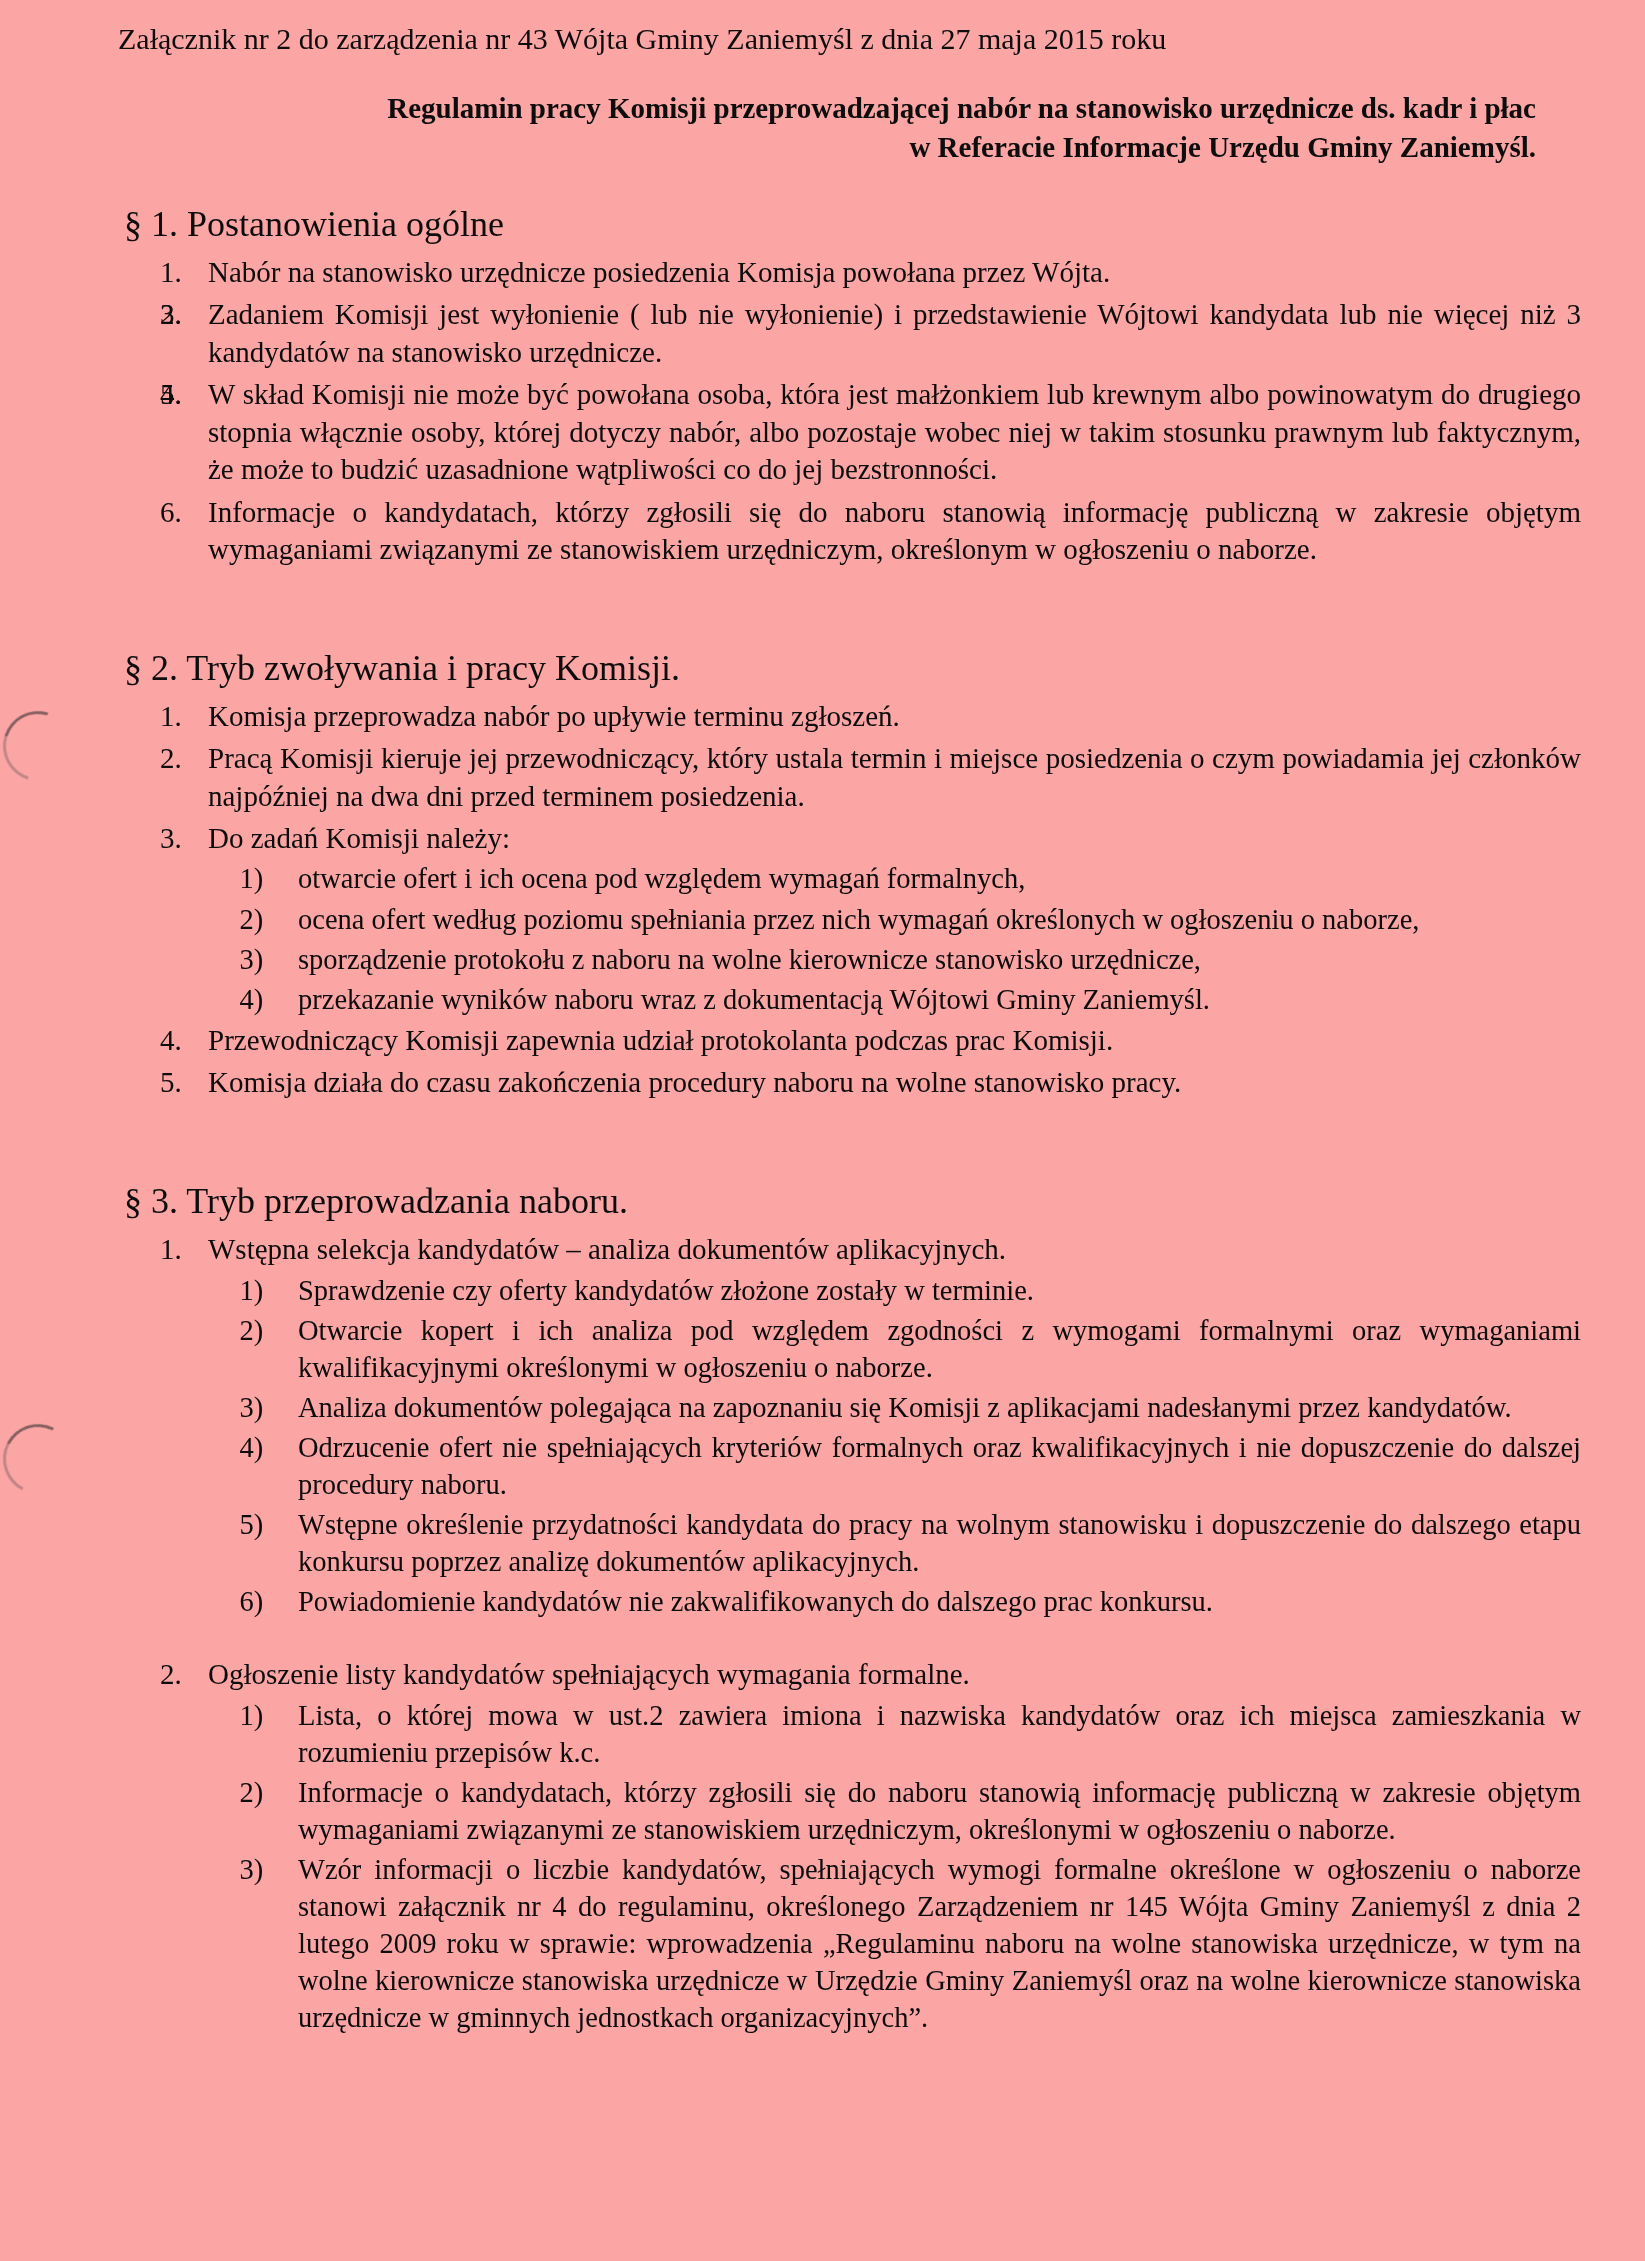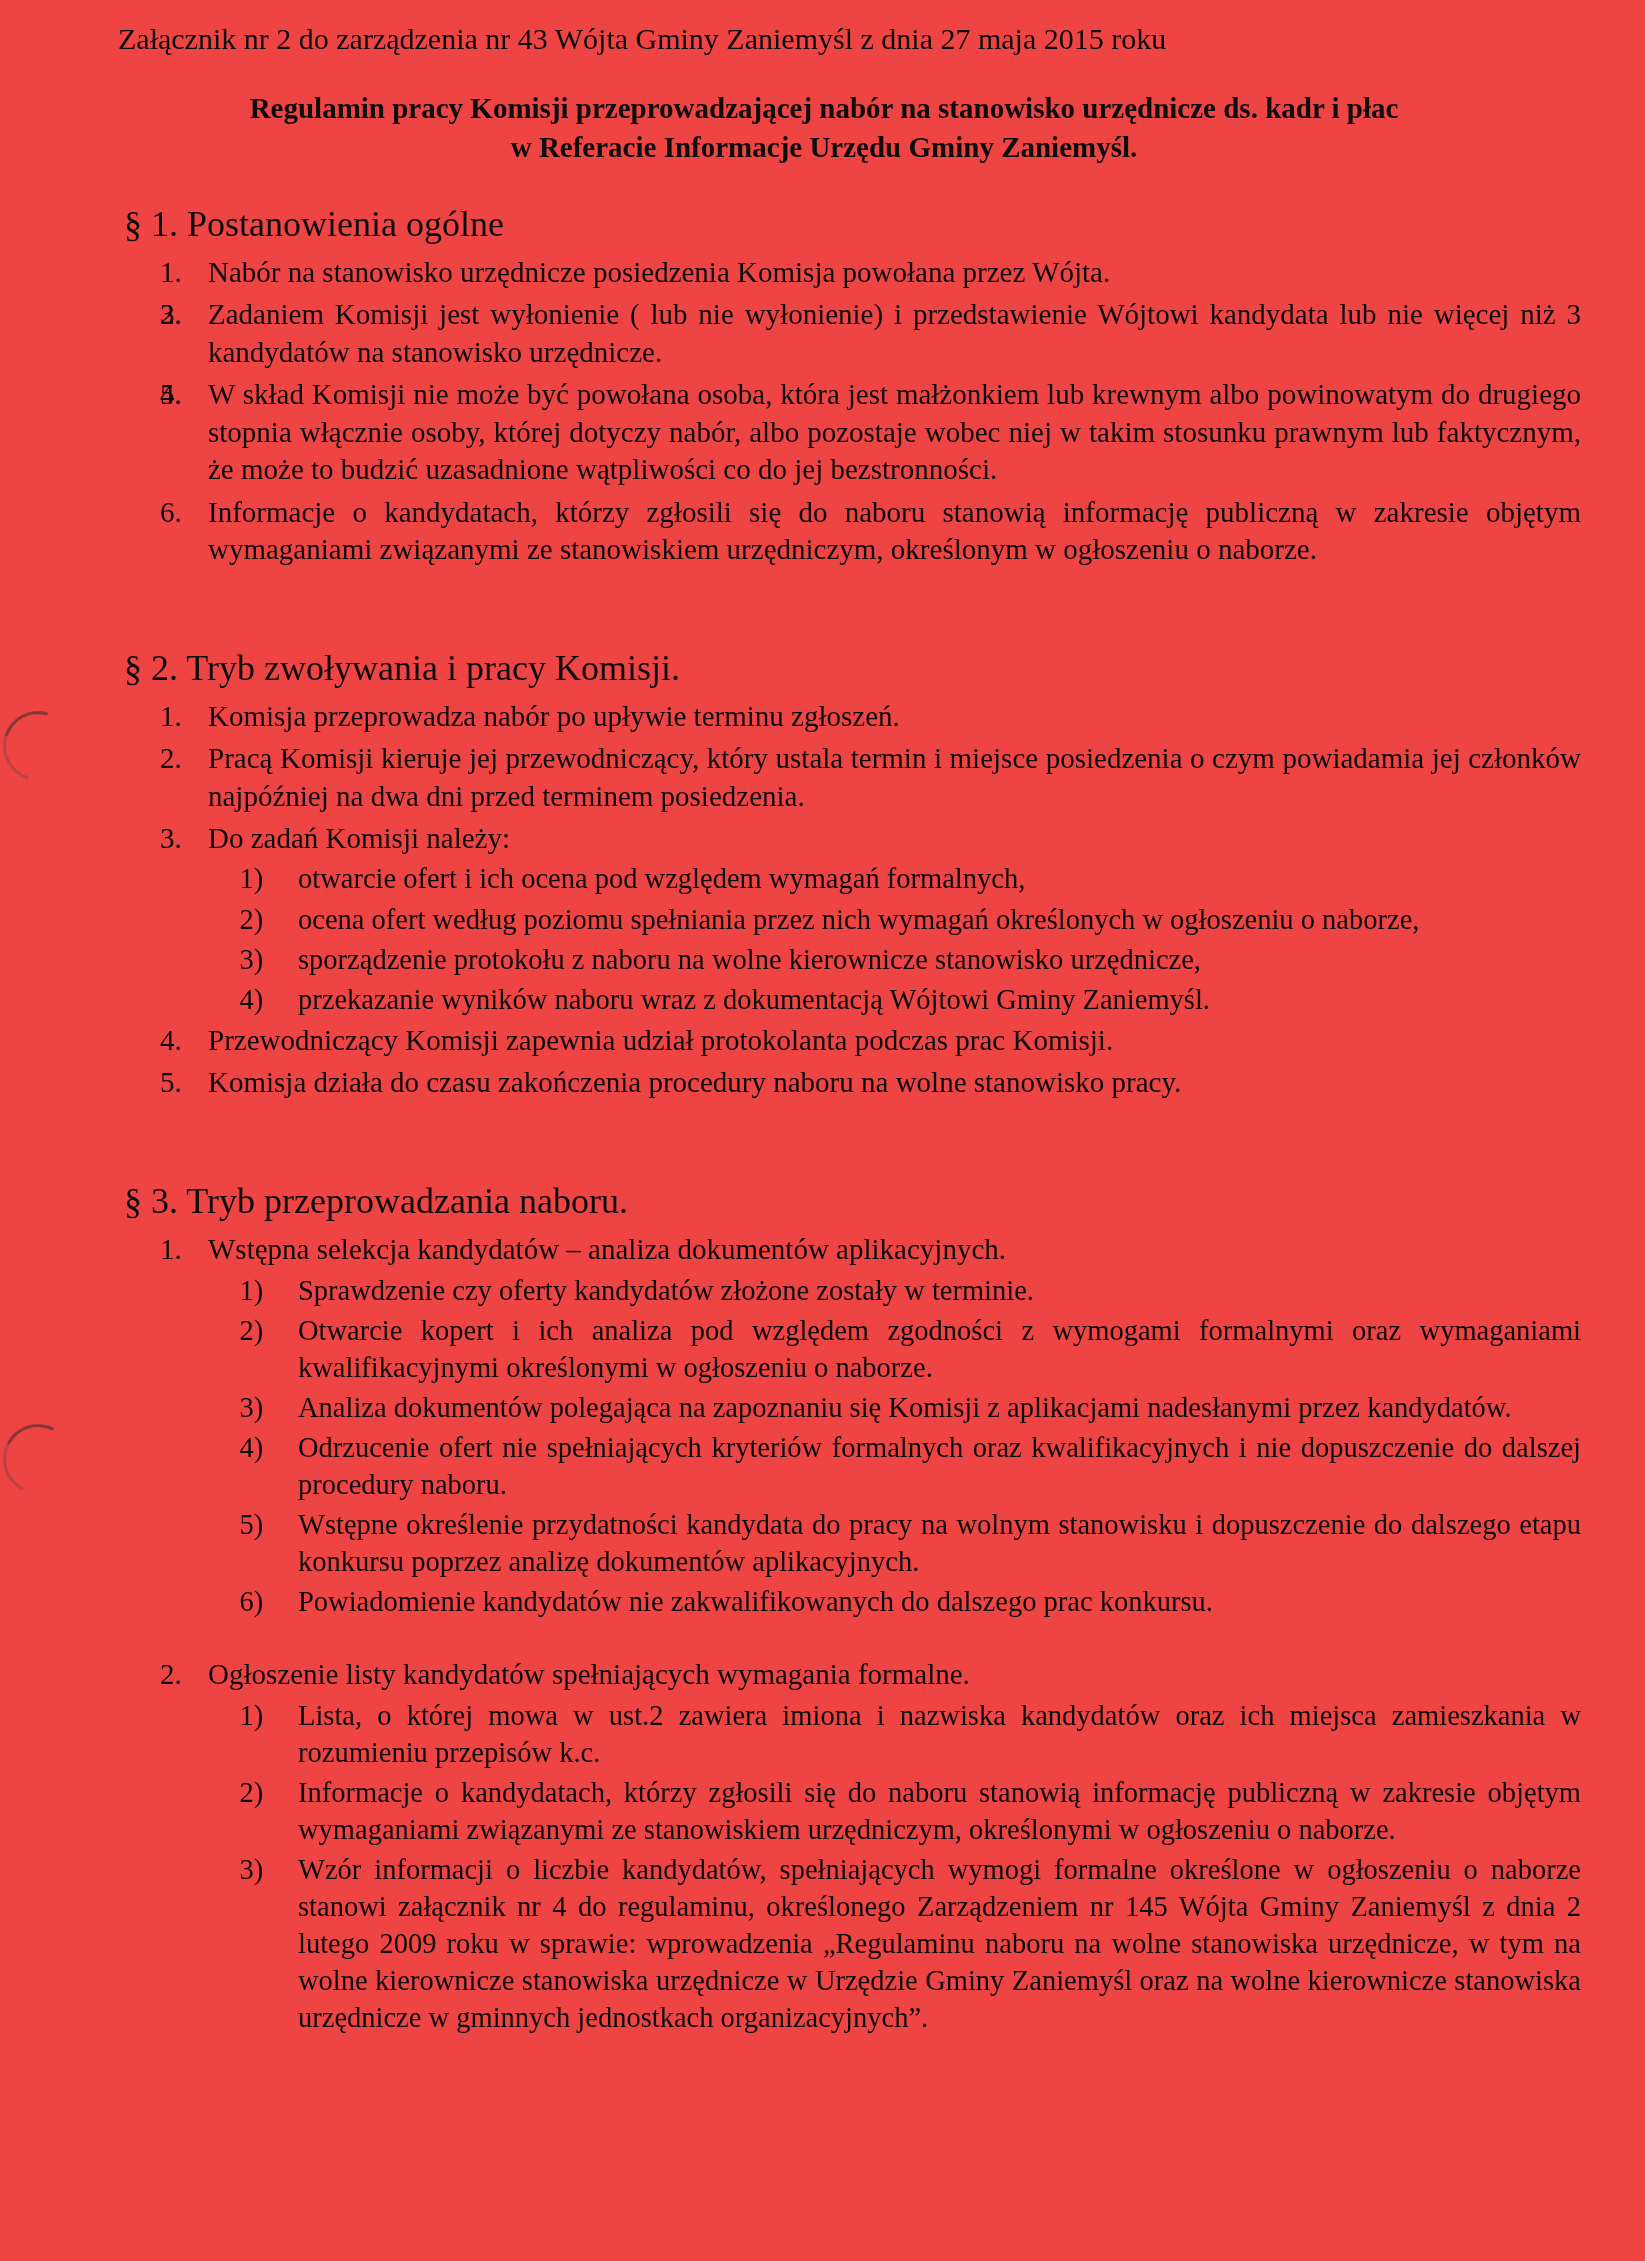--- a/index.html
+++ b/index.html
@@ -14,21 +14,21 @@
     position: relative;
     font-family: "Liberation Serif", "DejaVu Serif", serif;
     color: #0d0d0d;
     overflow: hidden;
   }
 
   
   .page {
     position: absolute;
     inset: 0;
-    background: #ef4444;
+    background: #fca5a5;
     padding: 0;
   }
 
   .content {
     position: absolute;
     left: 112px;
     top: 0;
     width: 1469px;
   }
 
@@ -50,21 +50,21 @@
   
   .doc-header {
     font-size: 30px;
     line-height: 1.28;
     margin: 19.5px 0 0 0;
     padding-left: 6px;
     white-space: nowrap;
   }
 
   .doc-title {
-    text-align: center;
+    text-align: right;
     font-weight: bold;
     font-size: 29px;
     line-height: 1.34;
     margin: 31.5px 0 0 0;
     padding-right: 45px;
   }
   .doc-title .t-line { display: block; }
 
   .section {
     margin-top: 34px;

